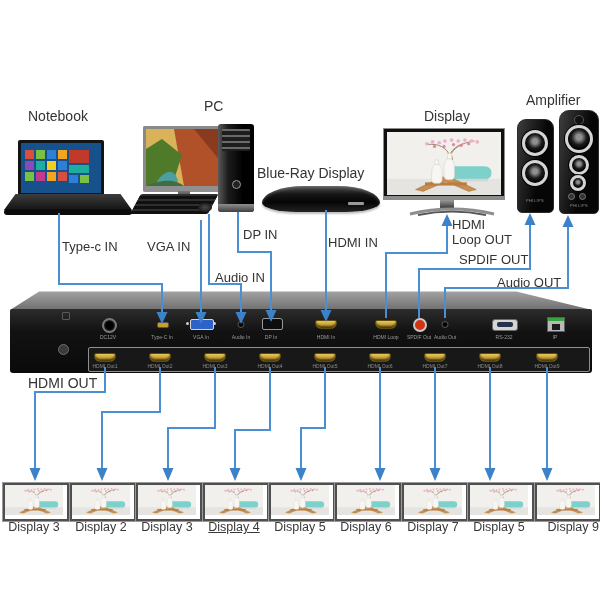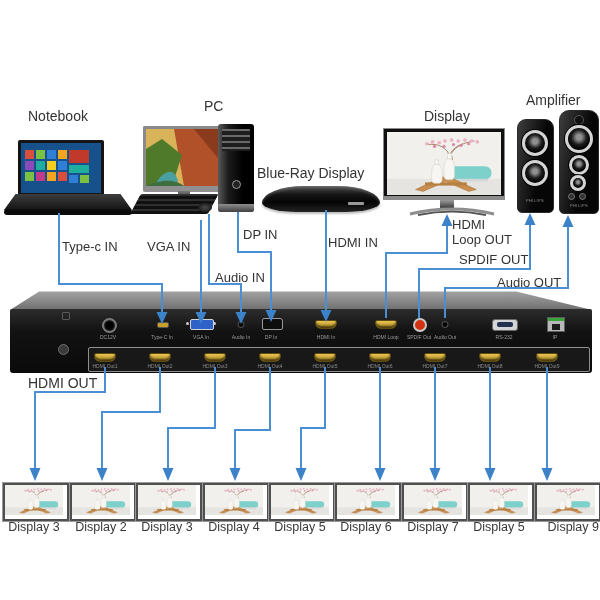--- a/index.html
+++ b/index.html
@@ -325,20 +325,20 @@
     </div>
   <div class="dframe" style="left:535px;">
       <svg width="58" height="30">
         <use href="#scene" width="58" height="30"></use>
       </svg>
     </div>
 
   <div class="dlabel" style="left:1px;">Display 3</div>
   <div class="dlabel" style="left:68px;">Display 2</div>
   <div class="dlabel" style="left:134px;">Display 3</div>
-  <div class="dlabel" style="left:201px;">Display 4</div>
+  <div class="dlabel" style="left:201px;text-decoration:underline;">Display 4</div>
   <div class="dlabel" style="left:267px;">Display 5</div>
   <div class="dlabel" style="left:333px;">Display 6</div>
   <div class="dlabel" style="left:400px;">Display 7</div>
   <div class="dlabel" style="left:466px;">Display 5</div>
   <div class="dlabel" style="left:533px;text-align:right;">Display 9</div>
 
 </div>
 
 </body></html>

